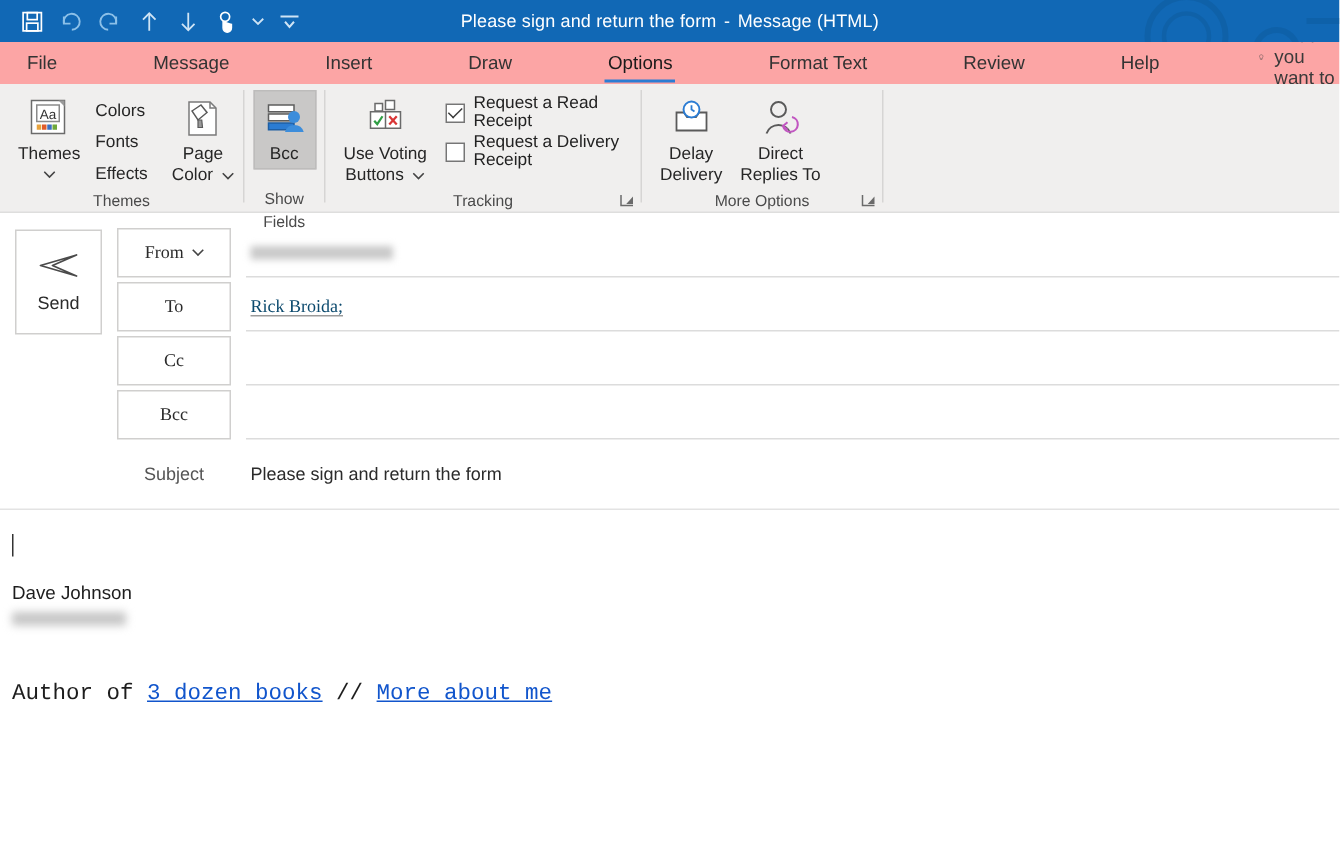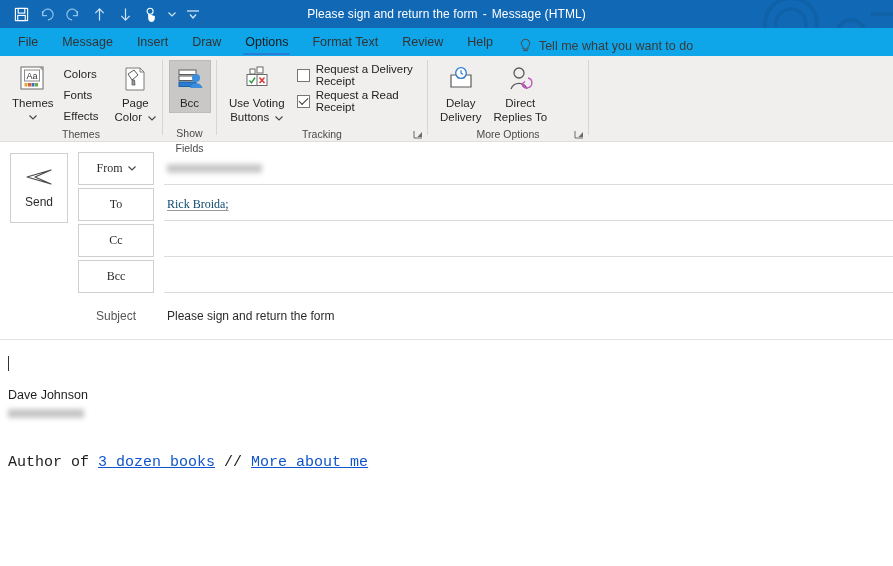--- a/index.html
+++ b/index.html
@@ -35,24 +35,25 @@
     position: absolute; left: 0; right: 0; top: 0; bottom: 0;
     display: flex; align-items: center; justify-content: center;
     color: #ffffff; font-size: 12px; pointer-events: none;
     letter-spacing: .1px;
   }
   .tb-title .sep { padding: 0 5px; }
 
   
   .tabbar {
     height: 28px;
-    background: #0ea5e9;
-    display: flex; 
+    background: #fca5a5;
+    display: flex; align-items: flex-end;
     padding-left: 6px;
     border-bottom: none;
+    gap: 40px;
   }
   .tab {
     position: relative;
     height: 28px;
     padding: 0 12px;
     display: flex; align-items: center;
     font-size: 12.5px; color: #333333;
     white-space: nowrap;
   }
   .tab.active { color: #1a1a1a; font-weight: normal; }
@@ -375,26 +376,26 @@
         <span class="lbl">
           <span>Buttons</span>
           <svg width="8" height="5" viewBox="0 0 8 5" style="margin-left:3px">
               <path d="M0.5 0.5 L4 4 L7.5 0.5" fill="none" stroke="#444" stroke-width="1.1"></path>
             </svg>
         </span>
       </div>
 
       <div class="tracking-col">
         <div class="chk-row">
+          <span class="chk checked"></span>
+          <span>Request a Read Receipt</span>
+        </div>
+        <div class="chk-row">
           <span class="chk"></span>
           <span>Request a Delivery Receipt</span>
-        </div>
-        <div class="chk-row">
-          <span class="chk checked"></span>
-          <span>Request a Read Receipt</span>
         </div>
       </div>
     </div>
     <div class="group-label">Tracking</div>
     <div class="launcher">
       <svg width="12" height="13" viewBox="0 0 12 13">
         <path d="M2 2 L2 9 L10 9" fill="none" stroke="#6a6a6a" stroke-width="1"></path>
         <path d="M10 3 L10 8 L5.5 8 Z" fill="#6a6a6a"></path>
       </svg>
     </div>

